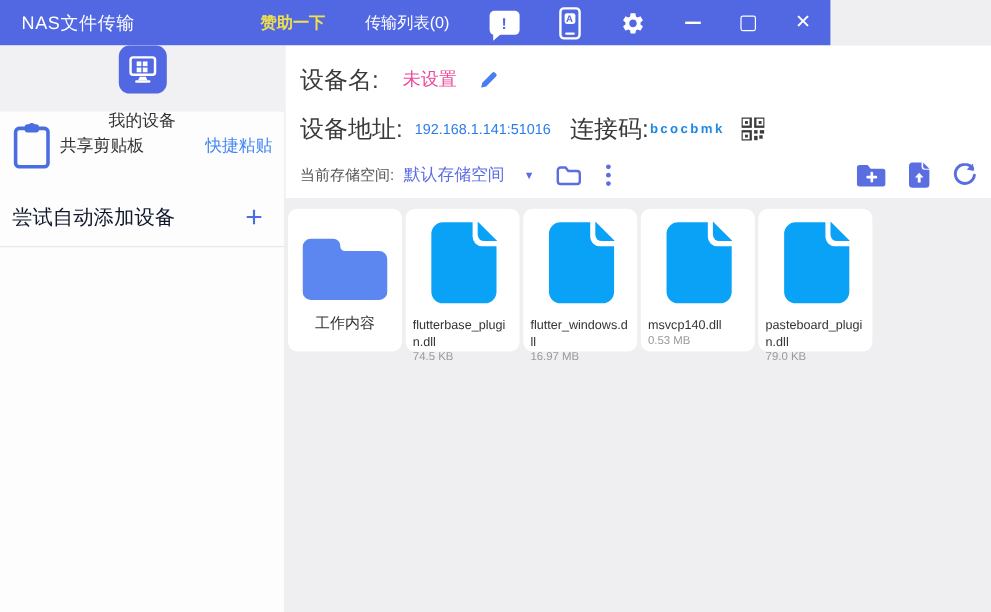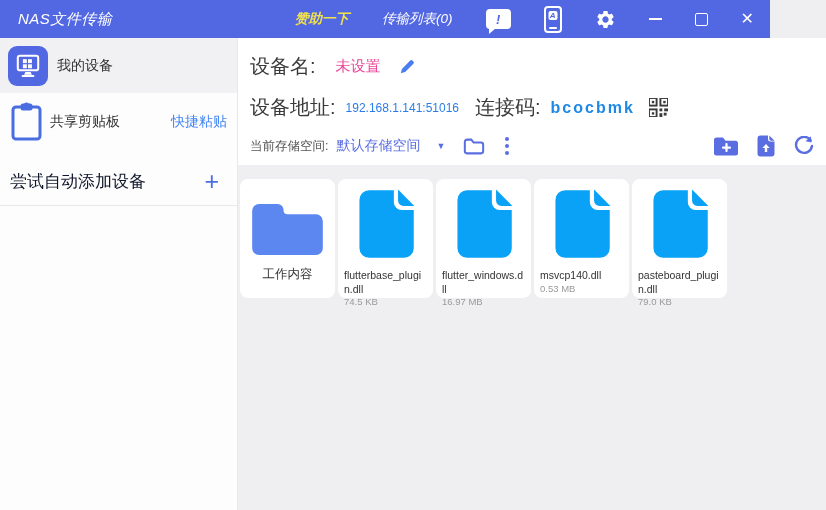--- a/index.html
+++ b/index.html
@@ -3,22 +3,22 @@
 <meta charset="utf-8">
 <style>
   html,body{margin:0;padding:0;}
   body{
     width:826px;height:510px;overflow:hidden;position:relative;
     font-family:"Liberation Sans","DejaVu Sans",sans-serif;
     background:#efeff1;
   }
   
   .titlebar{
-    position:absolute;top:0;left:0;width:770px;height:38px;
-    background:#5267e2;display:flex;align-items:center;color:#fff;font-style:italic;
+    position:absolute;top:0;left:0;width:692px;height:38px;
+    background:#5267e2;display:flex;align-items:center;color:#fff;
   }
   .app-title{margin-left:18px;font-size:15px;letter-spacing:.5px;}
   .tb-right{margin-left:auto;display:flex;align-items:center;gap:33px;padding-right:16px;}
   .sponsor{color:#efe04e;font-size:13.5px;font-weight:bold;cursor:pointer;}
   .transfer{font-size:13.5px;cursor:pointer;}
   .chat-ic{position:relative;width:25px;height:20px;background:#fff;border-radius:4px;
     display:flex;align-items:center;justify-content:center;color:#5267e2;font-weight:bold;font-size:13px;}
   .chat-ic::after{content:"";position:absolute;left:3px;bottom:-5px;
     border-left:7px solid #fff;border-bottom:6px solid transparent;}
   .phone-ic{width:14px;height:23px;border:2px solid #fff;border-radius:4px;position:relative;}
@@ -26,55 +26,55 @@
     width:9px;height:9px;background:#fff;border-radius:2px;color:#5267e2;
     font-size:8px;font-weight:bold;display:flex;align-items:center;justify-content:center;}
   .phone-ic::after{content:"";position:absolute;bottom:2px;left:50%;transform:translateX(-50%);
     width:8px;height:2px;background:#fff;border-radius:1px;}
   .win-min{width:13px;height:2px;background:#fff;cursor:pointer;}
   .win-max{width:11px;height:11px;border:1.6px solid #fff;border-radius:2px;cursor:pointer;}
   .win-close{font-size:16px;line-height:1;cursor:pointer;font-weight:300;}
   
   .sidebar{position:absolute;top:38px;left:0;width:238px;bottom:0;background:#fdfdfd;
     border-right:1px solid #e8e8ea;box-sizing:border-box;}
-  .side-row1{height:55px;background:#f1f1f3;display:flex;align-items:center;padding:0 8px;gap:9px;cursor:pointer;}
+  .side-row1{height:55px;background:#f1f1f3;display:flex;align-items:center;padding:0 8px;gap:14px;cursor:pointer;flex-direction:column;}
   .device-ic{width:40px;height:40px;background:#5267e2;border-radius:9px;flex:0 0 auto;
     display:flex;align-items:center;justify-content:center;}
   .side-label{font-size:14px;color:#333;}
   .side-row2{height:58px;display:flex;align-items:center;padding:0 10px;}
   .side-row2 .side-label{margin-left:7px;}
   .quick-paste{margin-left:auto;color:#4285f4;font-size:14px;cursor:pointer;}
   .side-row3{margin-top:12px;height:36px;display:flex;align-items:center;padding:0 10px;gap:16px;}
   .devlist-label{color:#3a66f0;font-size:15px;font-weight:bold;}
   .auto-add{color:#0f172a;font-size:17px;cursor:pointer;}
   .plus-btn{margin-left:auto;margin-right:8px;color:#4a6ee0;font-size:25px;font-weight:300;line-height:1;cursor:pointer;}
   .side-divider{height:1px;background:#e9e9eb;margin-top:6px;}
   
   .main{position:absolute;left:238px;top:38px;right:0;bottom:0;background:#efeff1;}
   .main-top{background:#fff;padding:15px 10px 0 12px;height:127px;box-sizing:border-box;}
   .info-row{display:flex;align-items:center;margin-bottom:14px;}
   .lbl{font-size:20px;color:#3a3a3a;}
   .dev-name{font-size:15px;color:#ec4899;margin-left:20px;}
   .pencil{margin-left:18px;cursor:pointer;display:flex;}
   .addr{font-size:12px;color:#2b7de9;margin-left:10px;}
   .conn-lbl{margin-left:16px;}
-  .conn-code{font-size:16px;color:#1e88e5;font-weight:bold;letter-spacing:2px;margin-left:10px;}
+  .conn-code{font-size:11px;color:#1e88e5;font-weight:bold;letter-spacing:2px;margin-left:1px;}
   .qr{margin-left:14px;display:flex;cursor:pointer;}
   .row3{margin-bottom:0;}
   .storage-lbl{font-size:12.5px;color:#555;}
   .storage-sel{display:flex;align-items:center;margin-left:8px;color:#5b6ee1;font-size:14px;cursor:pointer;gap:16px;}
   .caret{font-size:9px;color:#5b6ee1;}
   .tool-ic{margin-left:18px;display:flex;align-items:center;cursor:pointer;}
   .kebab{display:flex;flex-direction:column;gap:3px;margin-left:20px;cursor:pointer;}
   .kebab i{width:4px;height:4px;border-radius:50%;background:#5b6ee1;}
   .top-spacer{flex:1;}
   .right-tools{display:flex;align-items:center;gap:19px;margin-right:2px;}
   .right-tools>div{cursor:pointer;display:flex;}
   
-  .file-grid{display:flex;gap:3px;padding:14px 0 0 2px;}
+  .file-grid{display:flex;gap:3px;padding:9px 0 0 2px;}
   .card{width:95px;height:119px;background:#fff;border-radius:8px;box-sizing:border-box;
     display:flex;flex-direction:column;padding:10px 6px 7px;cursor:pointer;}
   .card .icon-wrap{display:flex;justify-content:center;}
   .fname{font-size:10.5px;color:#333;line-height:1.3;margin-top:6px;word-break:break-all;}
   .fsize{font-size:9.5px;color:#9a9a9a;margin-top:auto;}
   .card.folder .icon-wrap{margin-top:13px;}
   .card.folder .fname{margin-top:auto;margin-bottom:9px;text-align:center;font-size:12.5px;word-break:keep-all;}
 </style>
 </head>
 <body>

